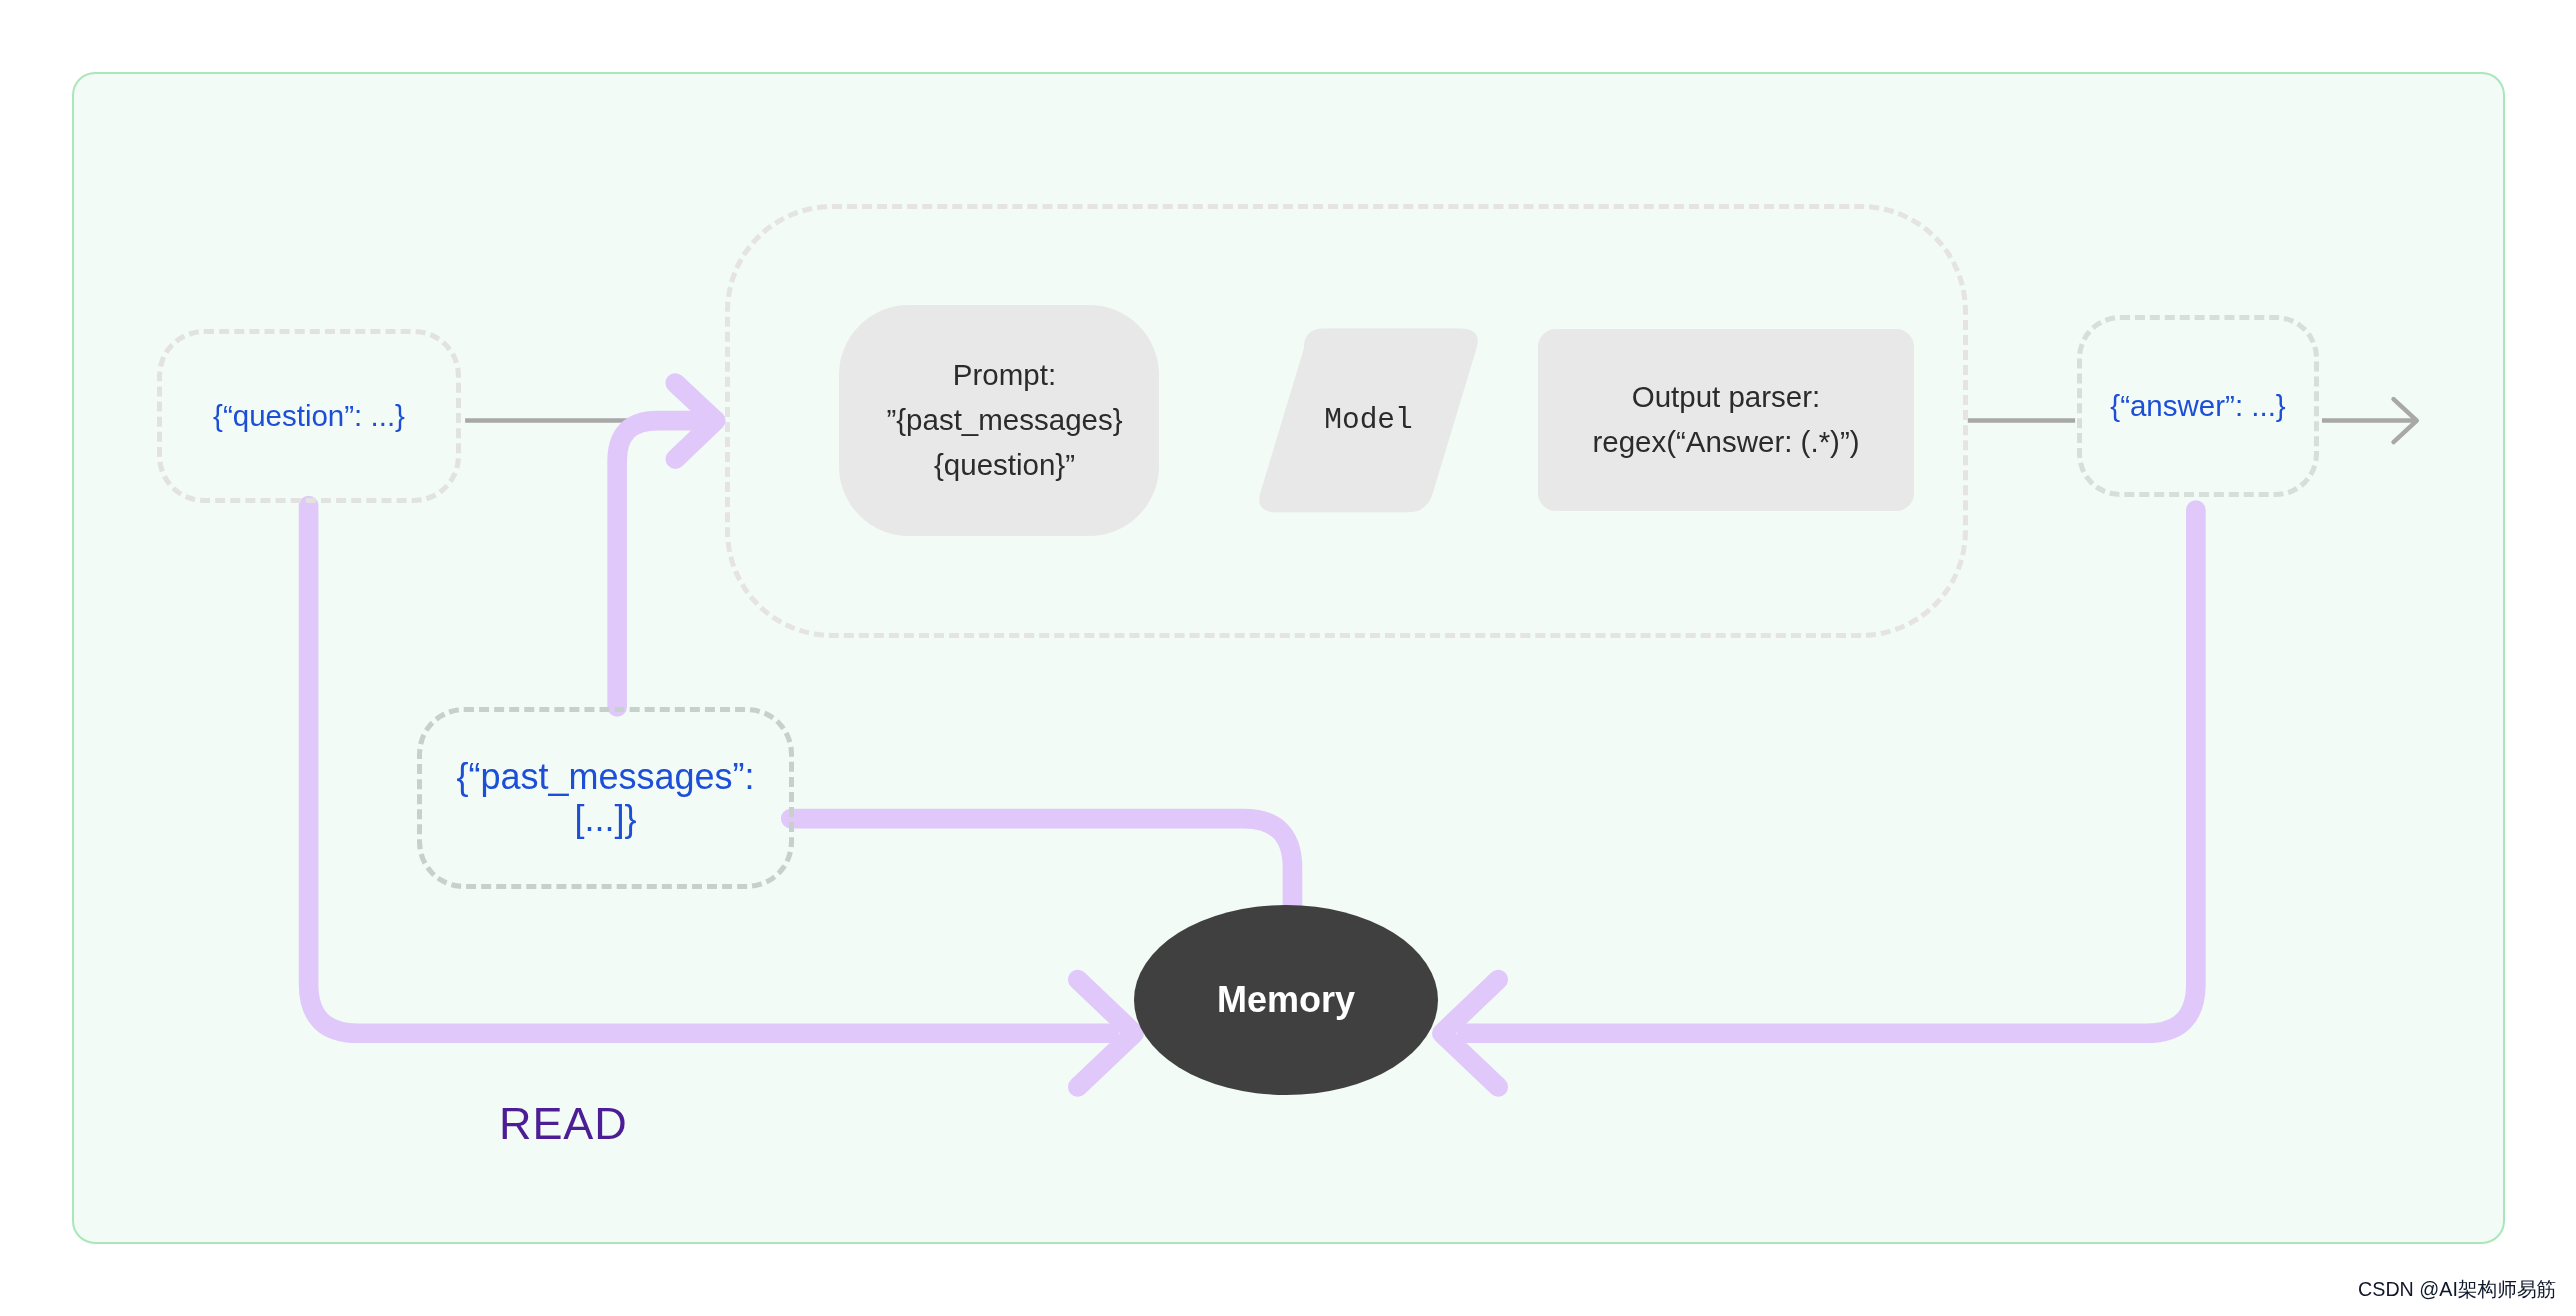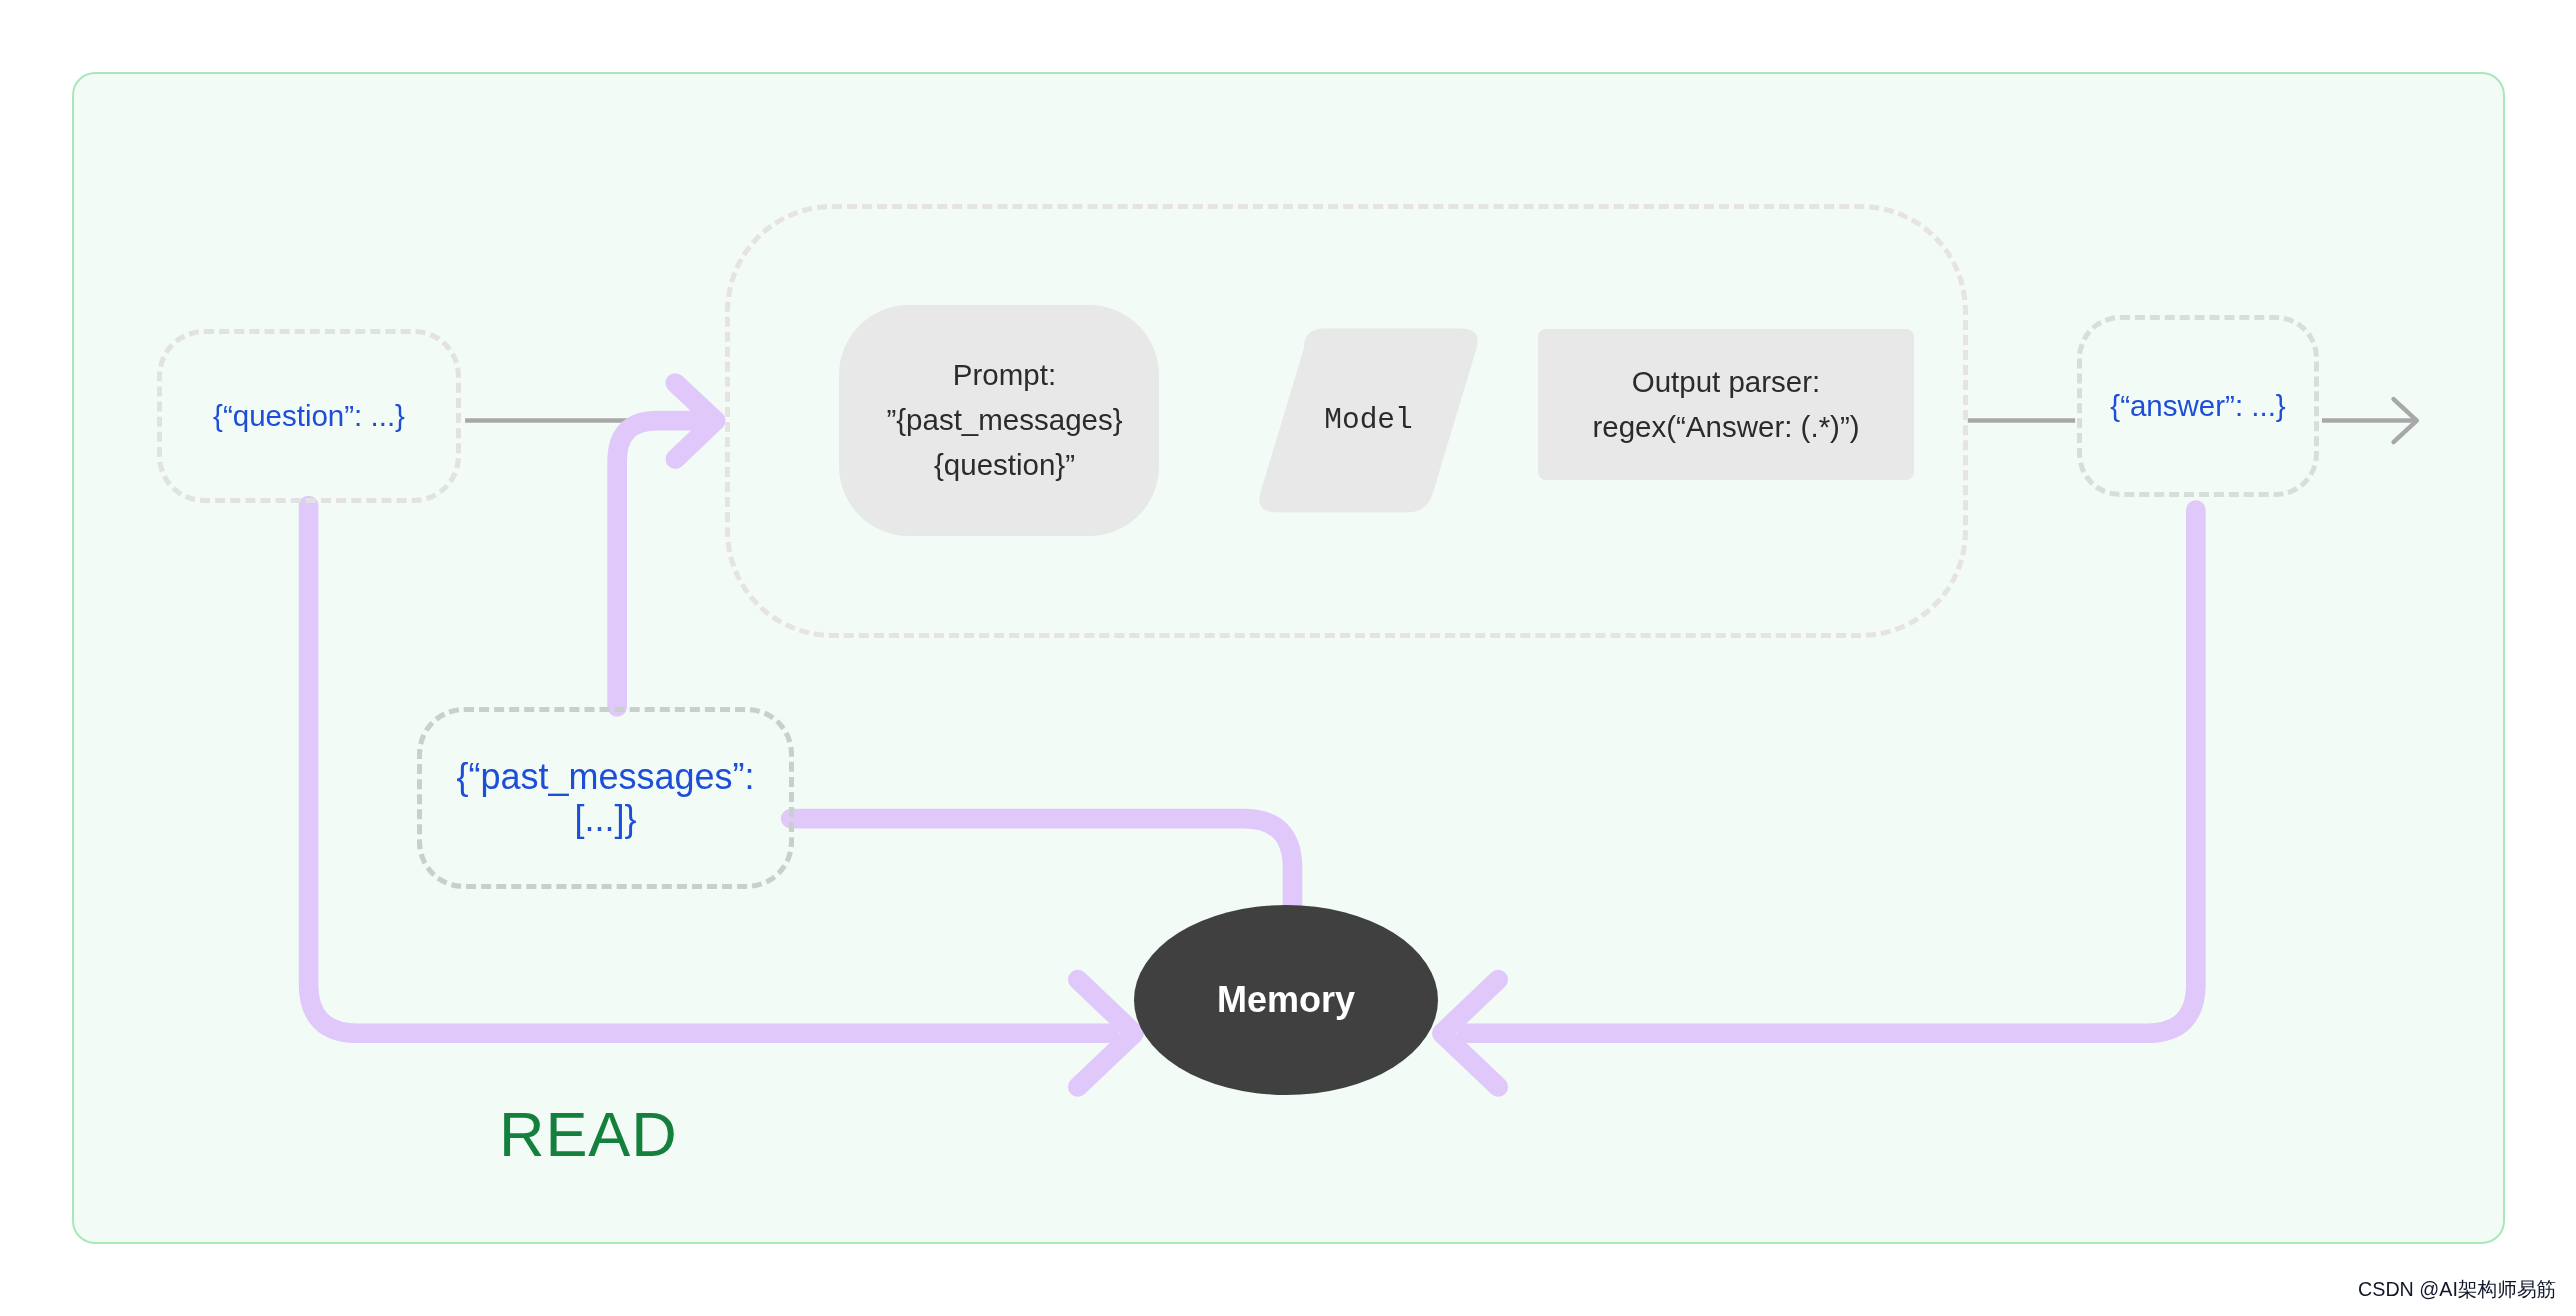--- a/index.html
+++ b/index.html
@@ -112,22 +112,22 @@
     top: 305px;
     width: 320px;
     height: 231px;
     border-radius: 70px;
     padding-left: 11px;
   }
   #box-output-parser {
     left: 1538px;
     top: 329px;
     width: 376px;
-    height: 151px;
-    border-radius: 8px;
+    height: 182px;
+    border-radius: 18px;
   }
   #box-model {
     left: 1252px;
     top: 325px;
     width: 233px;
     height: 191px;
   }
   #box-model .model-shape {
     position: absolute;
     inset: 0;
@@ -152,22 +152,22 @@
     align-items: center;
     justify-content: center;
     color: #ffffff;
     font-size: 36px;
     font-weight: bold;
   }
 
   
   .rw-label {
     position: absolute;
-    color: #15803d;
-    font-size: 63px;
+    color: #4c1d95;
+    font-size: 45px;
     letter-spacing: 0.9px;
     white-space: nowrap;
   }
   #label-read { left: 499px; top: 1098px; }
   #label-write { left: 1762px; top: 1098px; }
 
   
   #watermark {
     position: absolute;
     right: 19.7px;

